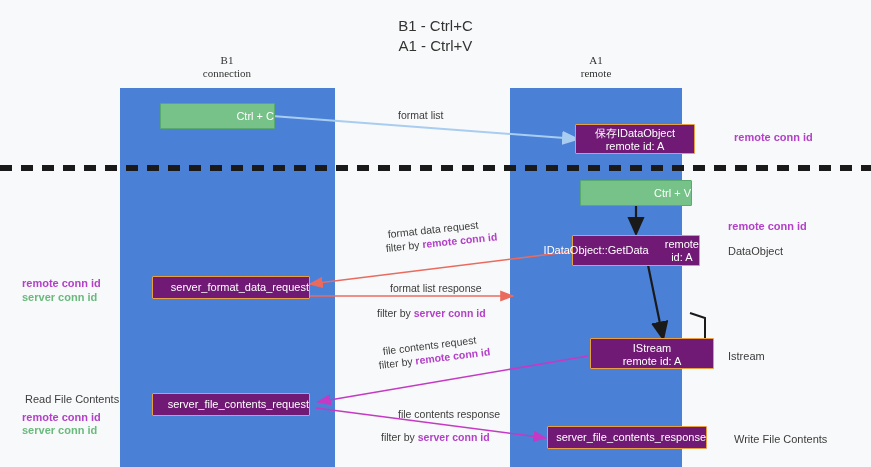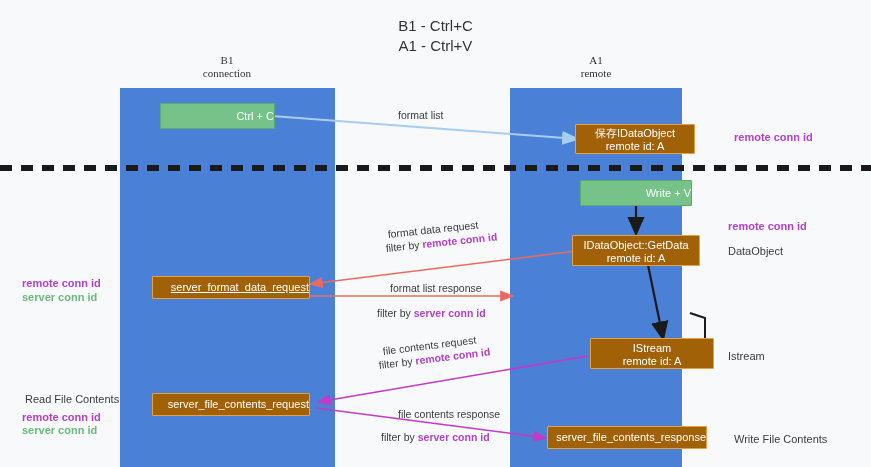--- a/index.html
+++ b/index.html
@@ -19,21 +19,21 @@
     position:absolute;left:0;top:8px;width:871px;text-align:center;
     font-size:15px;line-height:20px;color:#333;
   }
   .node{
     position:absolute;box-sizing:border-box;
     display:flex;align-items:center;justify-content:flex-end;
     text-align:center;color:#ffffff;font-size:11px;line-height:13px;
     border-radius:1px;
   }
   .node.green{background:#76c288;border:1px solid #5aa96f;}
-  .node.orange{background:#a16207;border:1px solid #e8a043;}
+  .node.orange{background:#701a75;border:1px solid #e8a043;}
   .ann{position:absolute;font-size:11px;line-height:14px;color:#3c3c3c;white-space:nowrap;}
   .ann.bold{font-weight:bold;}
   .purple{color:#b340c8;font-weight:bold;}
   .green-t{color:#6aba7d;font-weight:bold;}
   .lbl{position:absolute;font-size:10.5px;line-height:14px;color:#3c3c3c;white-space:nowrap;}
   svg{position:absolute;left:0;top:0;width:871px;height:467px;overflow:visible;}
   .sv-lines{pointer-events:none;}
 </style>
 </head>
 <body>
@@ -95,29 +95,29 @@
   <div class="node green" style="left:160px;top:95px;width:115px;height:26px;">
     <span>Ctrl + C</span>
   </div>
 
   <div class="node orange" style="left:575px;top:116px;width:120px;height:30px;flex-direction:column;">
     <span>保存IDataObject</span>
     <span>remote id: A</span>
   </div>
 
   <div class="node green" style="left:580px;top:172px;width:112px;height:26px;">
-    <span>Write + V</span>
+    <span>Ctrl + V</span>
   </div>
 
-  <div class="node orange" style="left:572px;top:227px;width:128px;height:31px;flex-direction:column;">
+  <div class="node orange" style="left:572px;top:227px;width:128px;height:31px;flex-direction:row;gap:16px;">
     <span>IDataObject::GetData</span>
     <span>remote id: A</span>
   </div>
 
-  <div class="node orange" style="left:152px;top:268px;width:158px;height:23px;text-decoration:underline;">
+  <div class="node orange" style="left:152px;top:268px;width:158px;height:23px;">
     <span>server_format_data_request</span>
   </div>
 
 
   <div class="node orange" style="left:590px;top:330px;width:124px;height:31px;flex-direction:column;">
     <span>IStream</span>
     <span>remote id: A</span>
   </div>
 
   <div class="node orange" style="left:547px;top:418px;width:160px;height:23px;">

